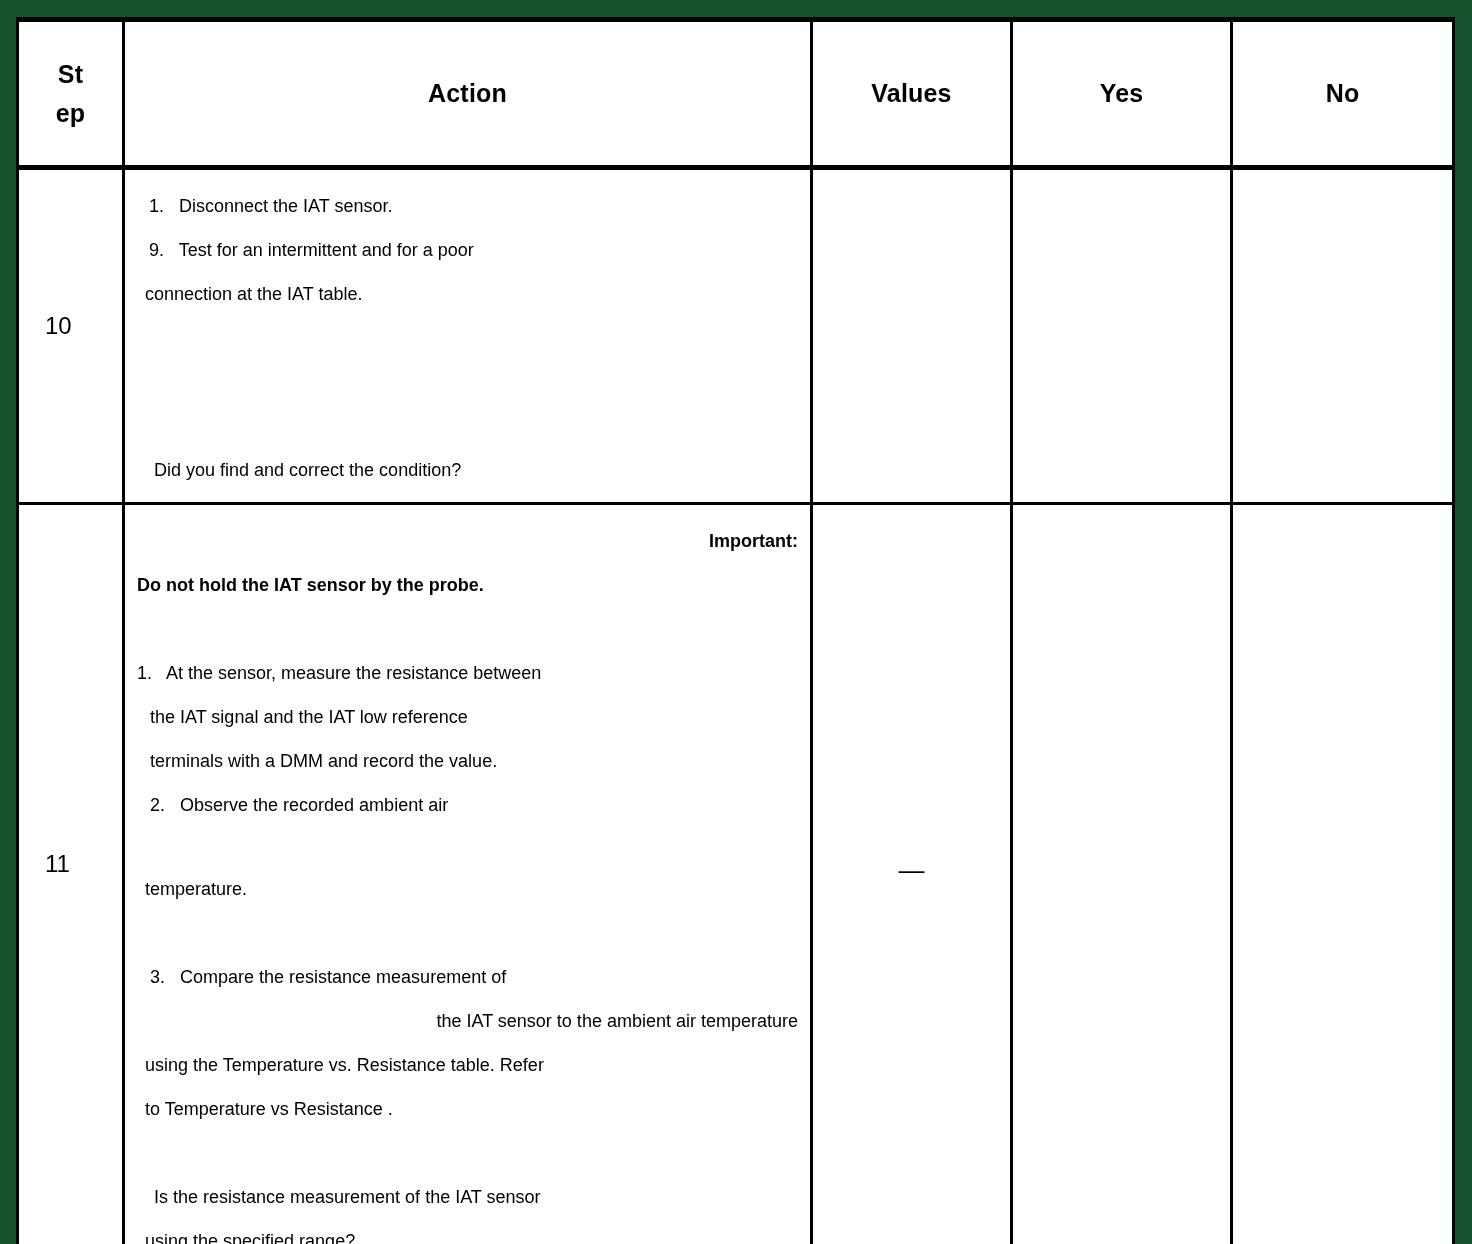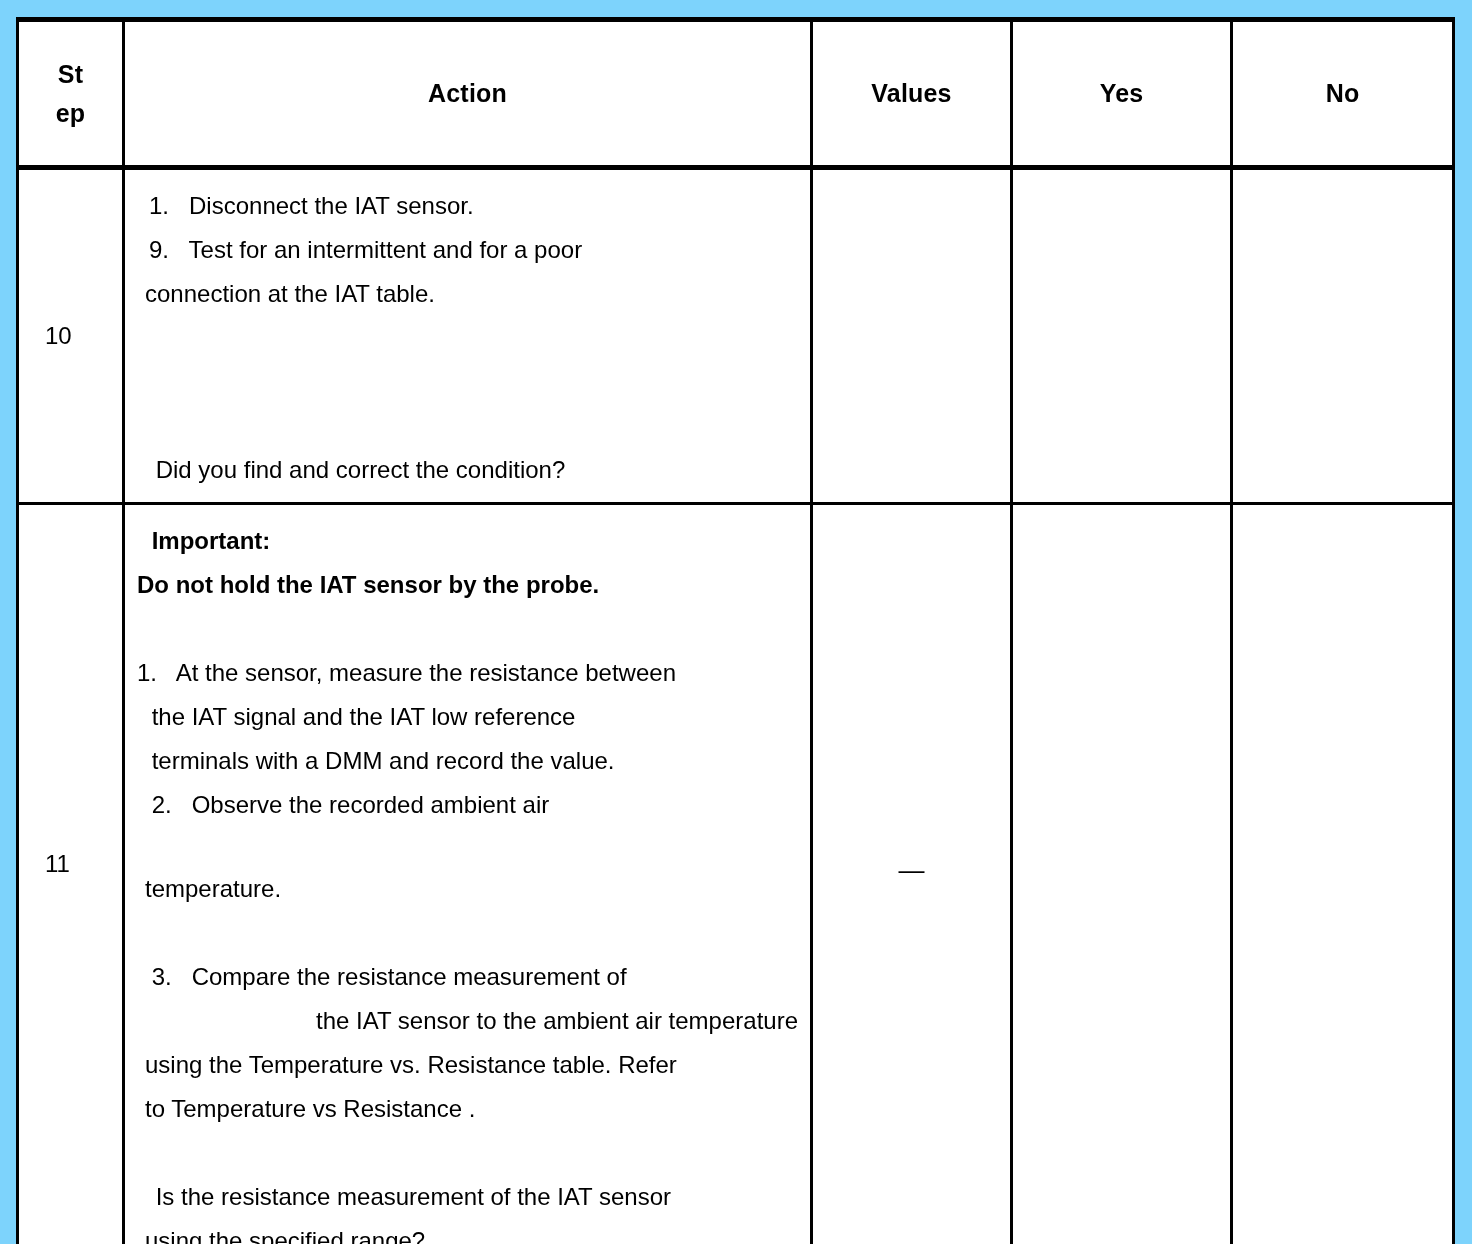--- a/index.html
+++ b/index.html
@@ -12,21 +12,21 @@
     height: 1244px;
     font-family: "Liberation Sans", sans-serif;
     color: #000000;
     overflow: hidden;
   }
 
   .page {
     position: relative;
     width: 1472px;
     height: 1244px;
-    background: #7dd3fc;
+    background: #14532d;
   }
 
   
   .diag-table {
     position: absolute;
     left: 16px;
     top: 17px;
     width: 1436px;
     border-collapse: collapse;
     table-layout: fixed;
@@ -77,30 +77,30 @@
   
   .step-cell {
     position: relative;
   }
   .step-num {
     position: absolute;
     left: 26px;
     font-size: 24px;
     line-height: 1;
   }
-  .row10 .step-num { top: 154px; }
+  .row10 .step-num { top: 144px; }
   .row11 .step-num { top: 347px; }
 
   
   .action-cell {
     position: relative;
   }
   .action-body {
     padding: 14px 12px 10px 12px;
-    font-size: 24px;
+    font-size: 18px;
     line-height: 44px;
   }
   .action-body .ln {
     white-space: pre;
   }
   .action-body .ln.bold {
     font-weight: bold;
   }
 
   
@@ -191,21 +191,21 @@
           </span>
         </td>
       </tr>
 
       <tr class="body-row row11 last">
         <td class="step-cell">
           <span class="step-num">11</span>
         </td>
         <td class="action-cell">
           <div class="action-body">
-              <div class="ln bold" style="padding-left: 8px;"> Important:</div>
+              <div class="ln bold" style="padding-left: 8px; text-align: right;"> Important:</div>
               <div class="ln bold">Do not hold the IAT sensor by the probe.</div>
               <div class="ln">&nbsp;</div>
               <div class="ln">1.   At the sensor, measure the resistance between</div>
               <div class="ln" style="padding-left: 8px;"> the IAT signal and the IAT low reference</div>
               <div class="ln" style="padding-left: 8px;"> terminals with a DMM and record the value.</div>
               <div class="ln" style="padding-left: 8px;"> 2.   Observe the recorded ambient air</div>
               <div class="ln" style="padding-left: 8px; margin-top: 40px;">temperature.</div>
               <div class="ln">&nbsp;</div>
               <div class="ln" style="padding-left: 8px;"> 3.   Compare the resistance measurement of</div>
               <div class="ln" style="padding-left: 8px; text-align: right;">the IAT sensor to the ambient air temperature</div>

